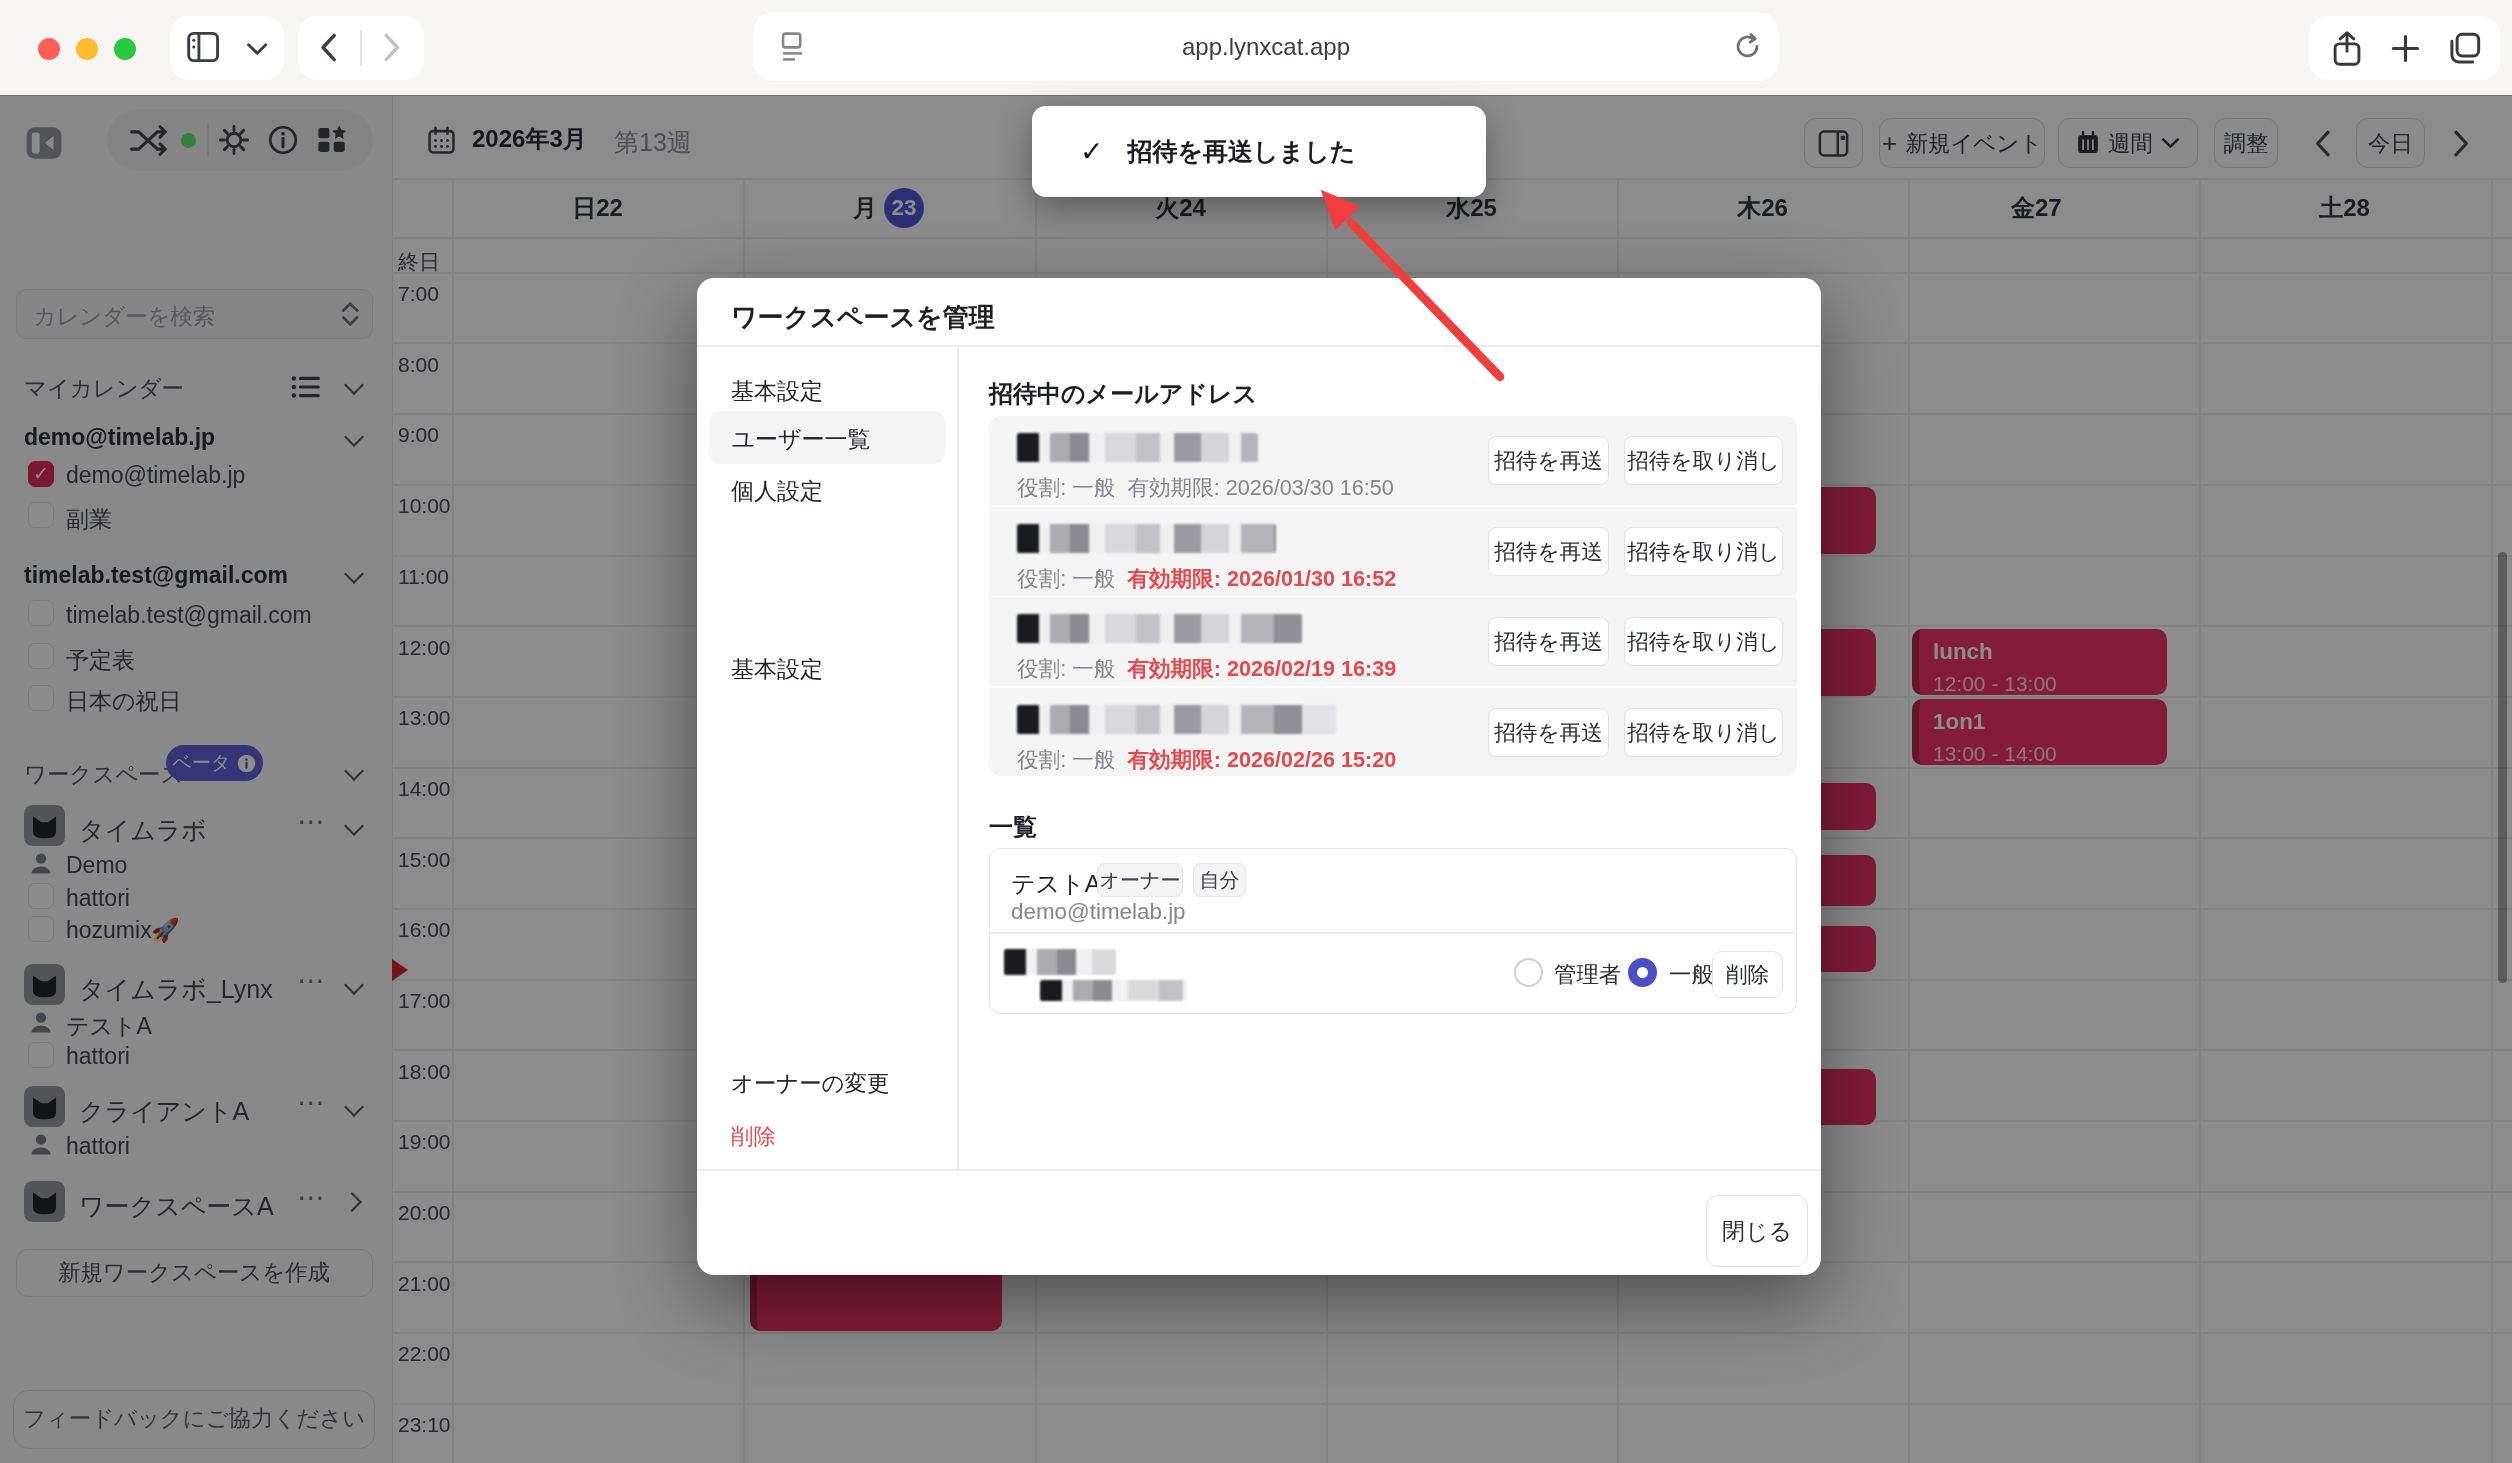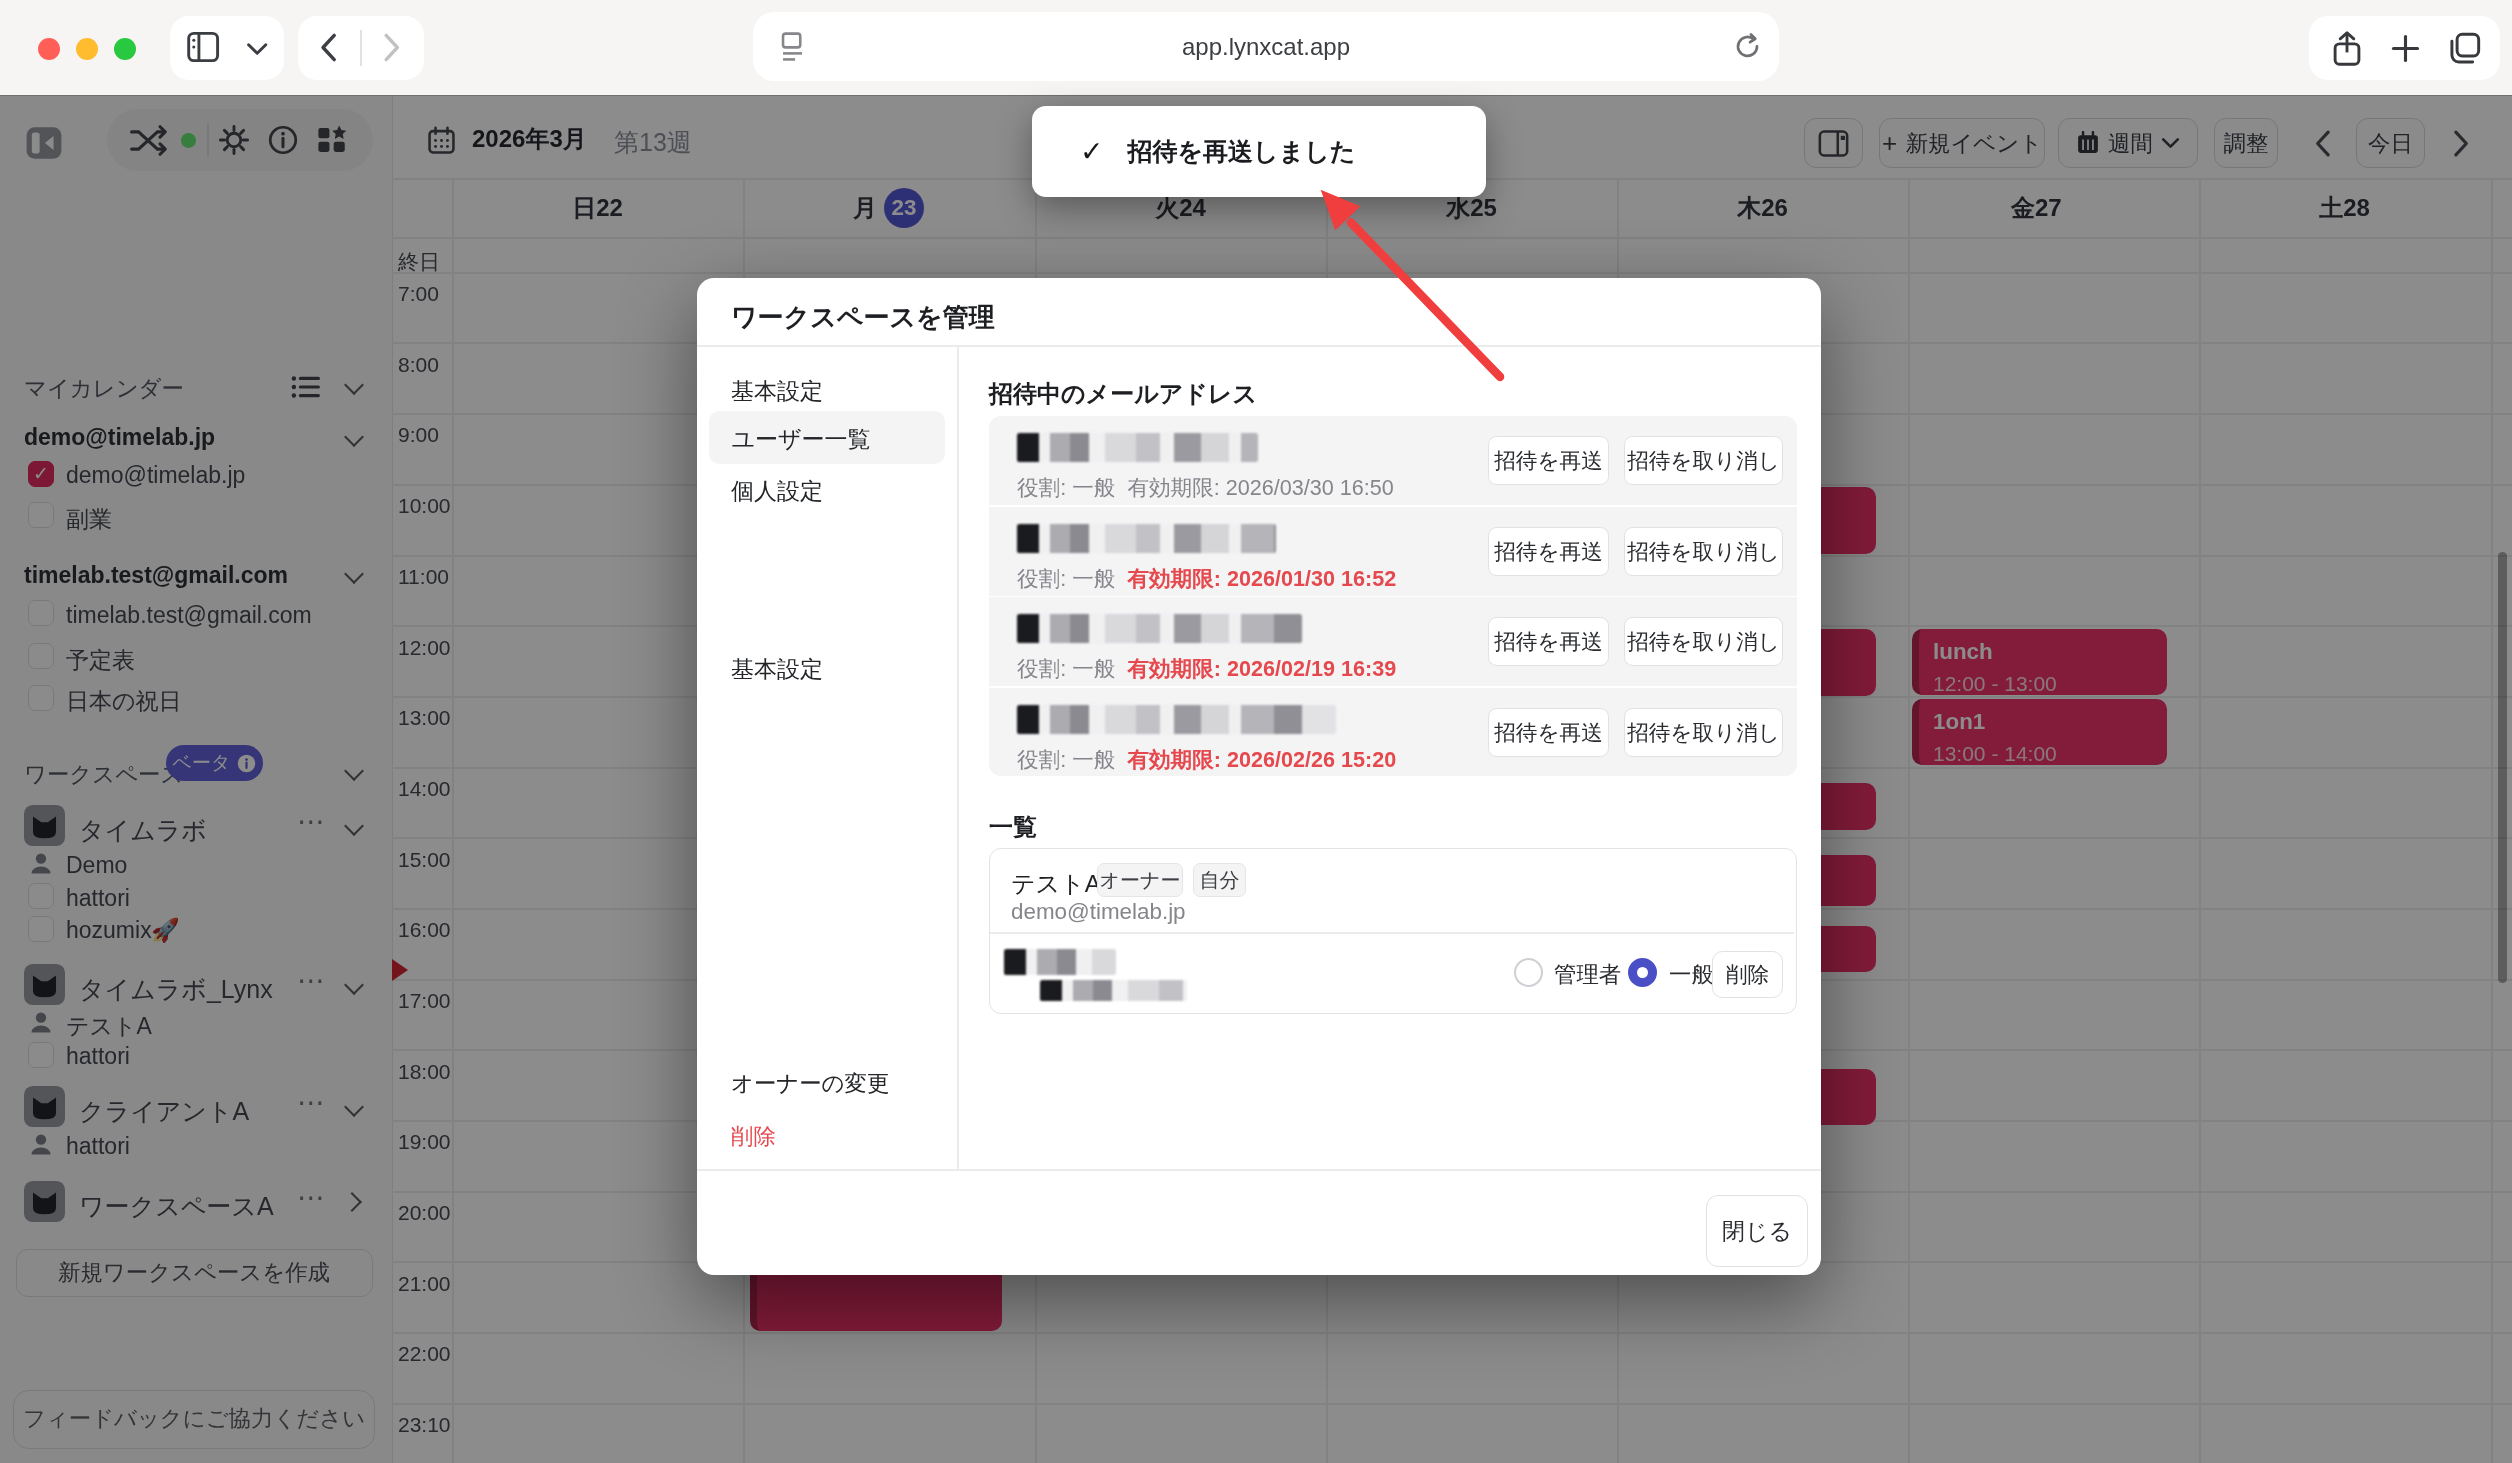--- a/index.html
+++ b/index.html
@@ -156,20 +156,27 @@
           <line x1="20" y1="18" x2="20" y2="28" stroke="#3c3f44" stroke-width="3.6" stroke-linecap="round"></line>
         </svg>
         <svg class="abs" style="left:207px;top:14px;" width="36" height="34" viewBox="0 0 42 40">
           <rect x="5" y="22" width="13" height="12" rx="2.5" fill="#3c3f44"></rect>
           <rect x="23" y="22" width="13" height="12" rx="2.5" fill="#3c3f44"></rect>
           <rect x="5" y="6" width="13" height="12" rx="2.5" fill="#3c3f44"></rect>
           <path d="M29.5 3 l2.6 5.2 5.7 .8 -4.1 4 1 5.7 -5.2 -2.7 -5.2 2.7 1 -5.7 -4.1 -4 5.7 -.8 z" fill="#3c3f44"></path>
         </svg>
       </div>
 
+      <div class="abs" style="left:15.5px;top:194px;width:357px;height:50px;background:#f5f4f2;border:1.7px solid #e0dfdd;border-radius:10.3px;box-sizing:border-box;">
+        <span class="abs" style="left:17px;top:11.2px;font-size:22.4px;color:#9a9ea4;">カレンダーを検索</span>
+        <svg class="abs" style="left:322px;top:10.3px;" width="22.4" height="28" viewBox="0 0 26 32">
+          <polyline points="5,12 13,4 21,12" fill="none" stroke="#6f7277" stroke-width="3.4" stroke-linecap="round" stroke-linejoin="round"></polyline>
+          <polyline points="5,20 13,28 21,20" fill="none" stroke="#6f7277" stroke-width="3.4" stroke-linecap="round" stroke-linejoin="round"></polyline>
+        </svg>
+      </div>
 
       <span class="abs s-sec" style="left:24px;top:278px;">マイカレンダー</span>
       <svg class="abs" style="left:290px;top:278px;" width="31" height="28" viewBox="0 0 36 32">
         <g stroke="#3c3f44" stroke-width="3.6" stroke-linecap="round">
           <line x1="12" y1="6" x2="33" y2="6"></line>
             <line x1="12" y1="16" x2="33" y2="16"></line>
             <line x1="12" y1="26" x2="33" y2="26"></line>
         </g>
         <circle cx="4.5" cy="6" r="2.6" fill="#3c3f44"></circle>
           <circle cx="4.5" cy="16" r="2.6" fill="#3c3f44"></circle>

